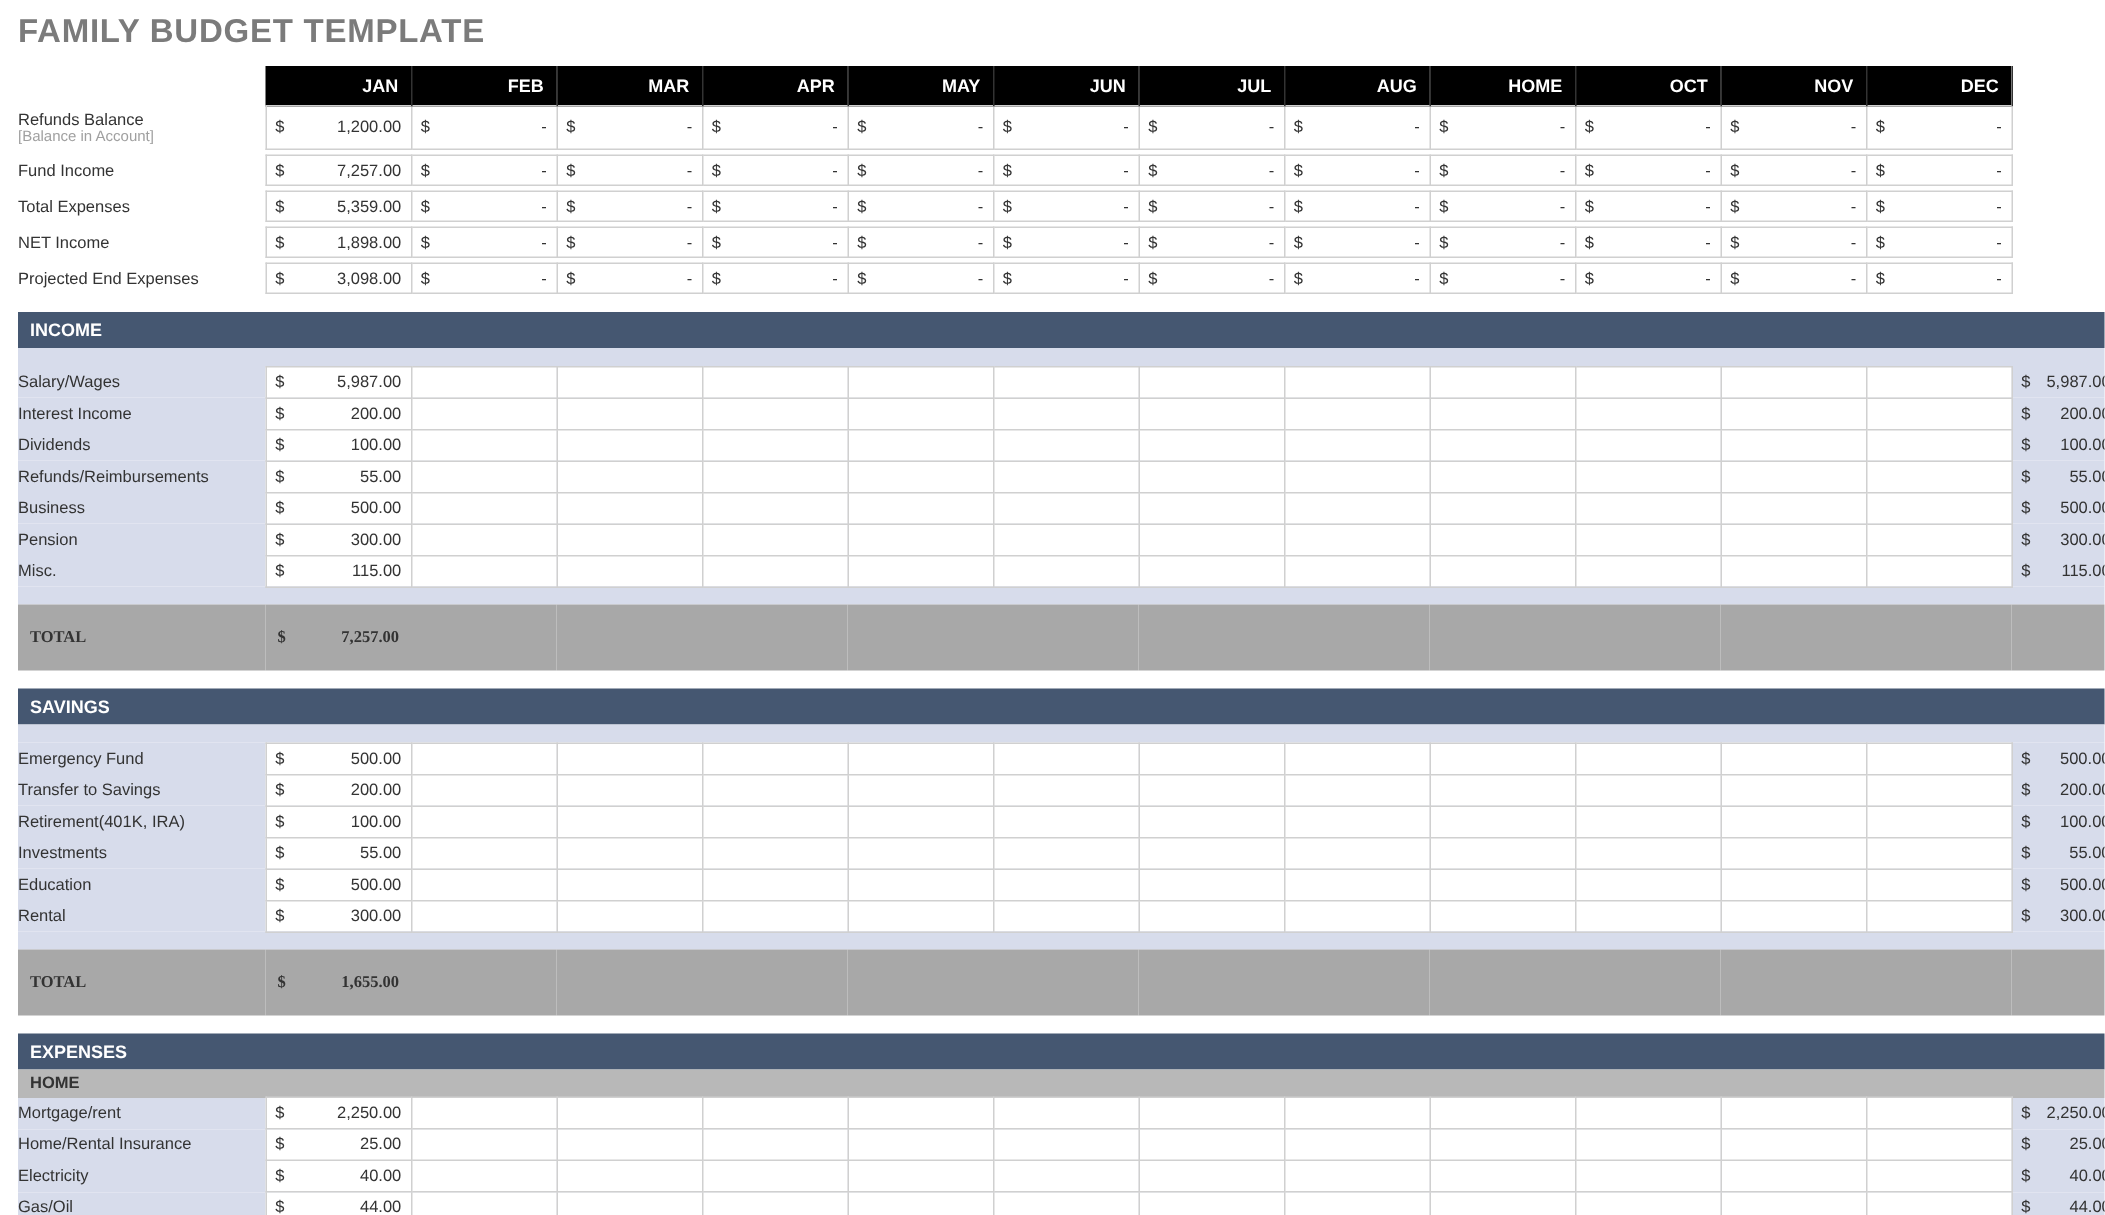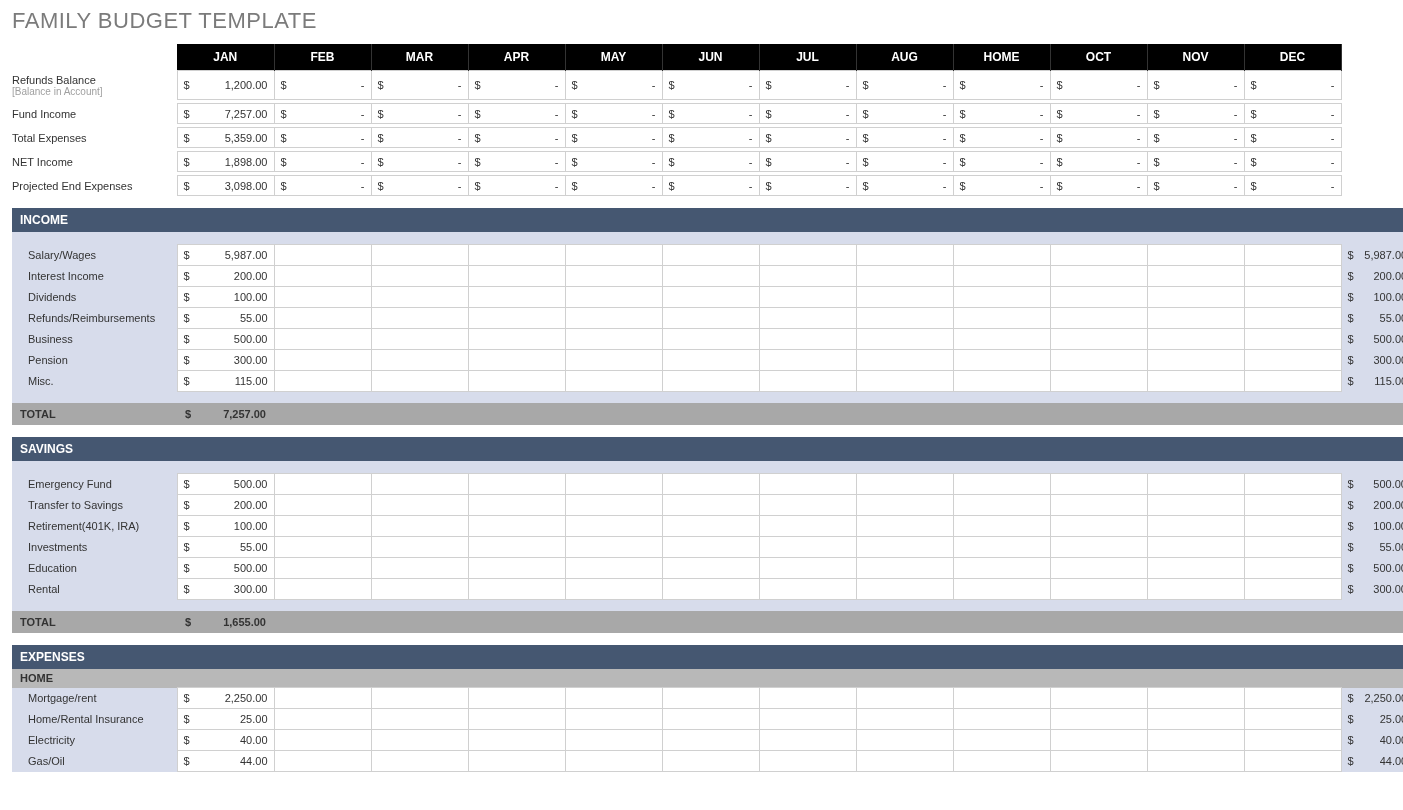--- a/index.html
+++ b/index.html
@@ -7,42 +7,42 @@
     font-family: Arial, Helvetica, sans-serif;
     font-size: 11px;
     color: #333;
     background: #fff;
     width: 1403px;
   }
   .page { padding: 8px 12px 0 12px; }
   .title {
     font-family: "Arial Narrow", Arial, sans-serif;
     font-size: 22px;
-    font-weight: normal;
+    font-weight: bold;
     letter-spacing: 0.5px;
     color: #7b7b7b;
     margin-bottom: 10px;
     font-stretch: condensed;
   }
 
   table.grid {
     border-collapse: collapse;
     width: 100%;
     table-layout: fixed;
   }
   col.label-col { width: 165px; }
   col.month-col { width: 97px; }
   col.total-col { width: 70px; }
 
   .months-row th {
     background: #000;
     color: #fff;
     font-weight: bold;
     font-size: 12px;
-    text-align: center;
+    text-align: right;
     padding: 6px 8px;
     border-right: 1px solid #333;
     font-family: "Arial Narrow", Arial, sans-serif;
   }
   .months-row th.blank { background: #fff; border: none; }
   .months-row th.total-blank { background: #fff; border: none; }
 
   .summary-row td {
     border: 1px solid #d0d0d0;
     padding: 3px 6px;
@@ -82,44 +82,44 @@
     padding: 3px 8px;
     font-family: "Arial Narrow", Arial, sans-serif;
   }
 
   .data-section { background: #d7dceb; }
   .data-section td { padding: 3px 6px; height: 21px; }
   .data-section td.row-label {
     border: none;
     font-size: 11px;
     color: #333;
-    padding-left: 16px;
+    padding-left: 0;
   }
   .data-section td.month-cell {
     background: #fff;
     border: 1px solid #d0d0d0;
   }
   .data-section td.row-total {
     border: none;
     padding-right: 4px;
   }
   .data-section .cell {
     display: flex;
     justify-content: space-between;
   }
   .data-section .dollar { }
   .data-section .val { text-align: center; }
   .data-pad td { height: 12px; }
 
   .total-row td {
     background: #a8a8a8;
     font-weight: bold;
-    padding: 5px 8px;
+    padding: 16px 8px;
     height: 22px;
-    font-family: Liberation Sans, sans-serif;
+    font-family: Liberation Serif, serif;
   }
   .total-row .cell { display: flex; justify-content: space-between; }
 </style>
 </head>
 <body>
 
 <div class="page">
   <div class="title">FAMILY BUDGET TEMPLATE</div>
 
   <table class="grid">

